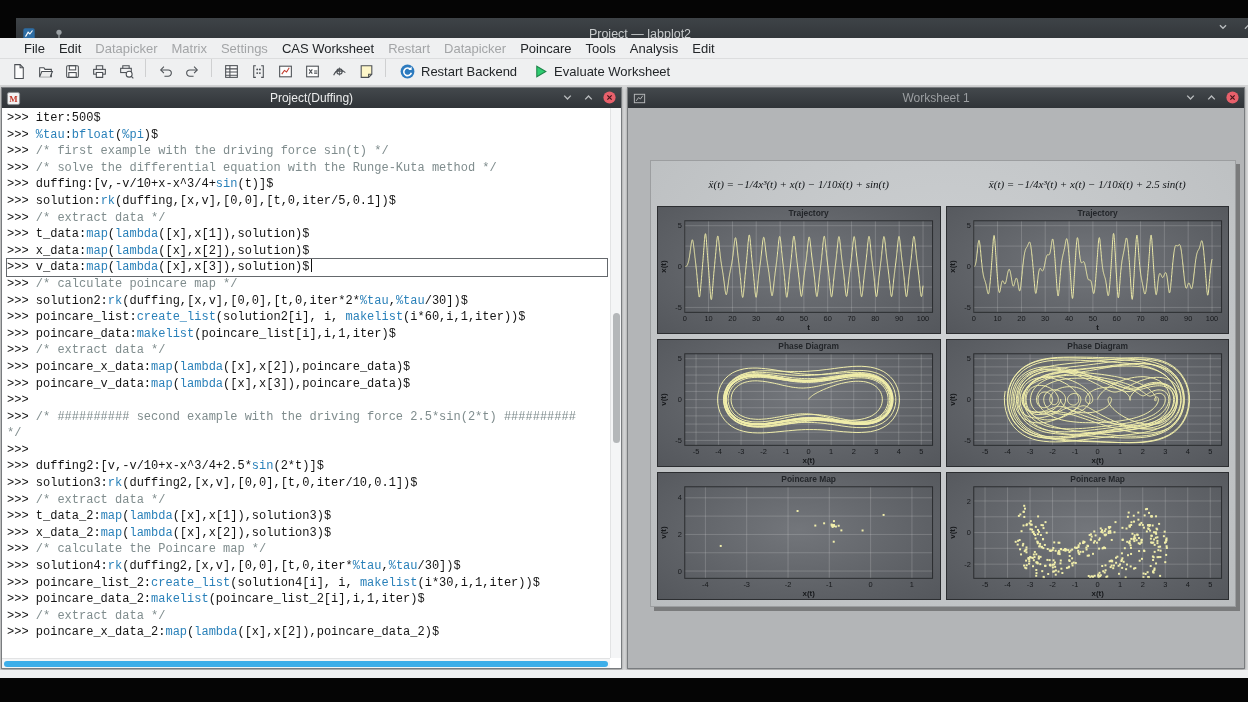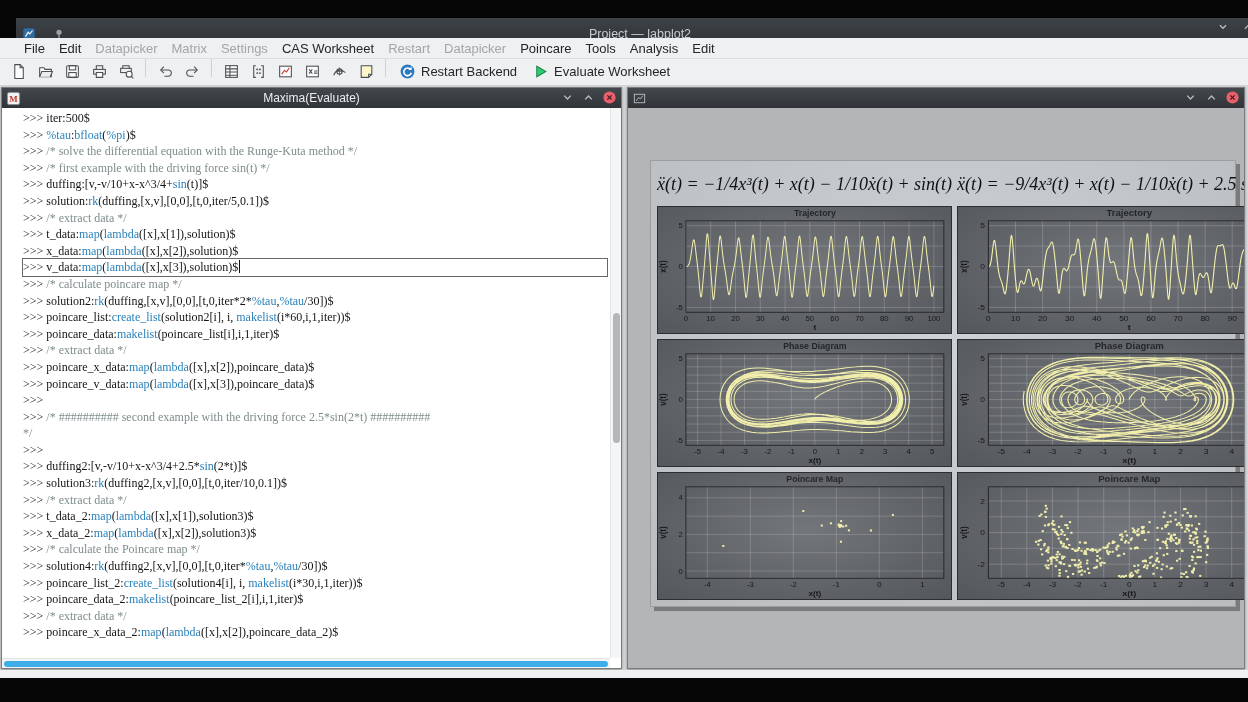--- a/index.html
+++ b/index.html
@@ -44,42 +44,42 @@
   .subwin.cas .swtitle{color:#eceded}
   .subwin.ws  .swtitle{color:#9b9ea1}
   .swic{width:15px;height:15px;display:inline-block}
   .swic svg{width:15px;height:15px;display:block}
   .swbtns{position:absolute;right:4px;top:2px;display:flex;gap:6px;align-items:center;color:#b9bcbe}
   .swbtn{width:15px;height:15px;display:inline-block}
   .swbtn svg{width:15px;height:15px;display:block}
 
   
   .cas-content{flex:1;background:#ffffff;position:relative;overflow:hidden}
-  .code{position:absolute;left:21px;top:2px;right:14px;
-    font-family:Liberation Serif, serif;font-size:12px;color:#141414}
+  .code{position:absolute;left:5px;top:2px;right:14px;
+    font-family:Liberation Mono, monospace;font-size:12px;color:#141414}
   .code-line{height:16.6px;line-height:16.6px;white-space:pre}
   .code-line.focused{box-shadow:0 0 0 1px #64686c}
   .prompt{color:#141414}
   .fn{color:var(--fn,#2980b9)}
   .cm{color:var(--cm,#7f8c8d)}
   .caret{display:inline-block;width:1px;height:13px;background:#111;vertical-align:-2px;margin-left:1px}
   .vscroll{position:absolute;right:0;top:0;width:11px;bottom:10px;background:#f4f5f6;border-left:1px solid #e2e3e4}
   .vscroll .handle{position:absolute;left:2px;width:7px;top:205px;height:130px;background:#b4b7b9;border-radius:4px}
   .hscroll{position:absolute;left:0;right:11px;bottom:0;height:10px;background:#f4f5f6;border-top:1px solid #e2e3e4}
   .hscroll .handle{position:absolute;left:2px;right:2px;top:2px;height:6px;background:var(--accent,#3daee9);border-radius:3px}
 
   
   .ws-content{flex:1;background:#b3b5b7;position:relative;overflow:hidden}
   .paper{position:absolute;left:22px;top:52px;width:586px;
     background:radial-gradient(ellipse at 50% 40%, #cfd2d4 0%, #c3c6c8 60%, #babdbf 100%);
     border:1px solid #9c9ea0;box-shadow:4px 4px 0 rgba(66,66,66,.5);
     display:grid;grid-template-columns:1fr 1fr;grid-template-rows:34px 128px 128px 128px;
     gap:5px;padding:6px}
   .eq{display:flex;align-items:center;justify-content:center;
-    font-family:"Liberation Serif",serif;font-style:italic;font-size:18px;color:#101316;white-space:nowrap}
+    font-family:"Liberation Serif",serif;font-style:italic;font-size:11px;color:#101316;white-space:nowrap}
   .plot{border:1px solid #2c2e31;
     background:radial-gradient(ellipse at 50% 45%, #73767b 0%, #5e6166 65%, #54575c 100%)}
   .plot svg{display:block;width:100%;height:100%;font-family:"Liberation Sans",sans-serif}
   .plot .grid{stroke:#e8e8e8;stroke-opacity:.42;stroke-width:.5}
   .plot .frame{fill:none;stroke:#2a2c2f;stroke-width:1}
   .plot .curve{fill:none;stroke:var(--curve,#f1eeab);stroke-width:1;stroke-linejoin:round}
   .plot .pt{fill:var(--curve,#f1eeab)}
   .plot .tick{font-size:7.5px;fill:#17191c}
   .plot .axlabel{font-size:8px;font-weight:bold;fill:#17191c}
   .plot .ptitle{font-size:8.5px;font-weight:bold;fill:#23262a}
@@ -272,21 +272,21 @@
   <div class="mdi">
 
     <div class="subwin cas">
       <div class="swbar">
         <span class="swic">
             <svg viewBox="0 0 16 16">
               <rect x="1.5" y="1.5" width="13" height="13" rx="2" fill="#f2f2f2" stroke="#8a8d90"></rect>
               <text x="8" y="11.5" text-anchor="middle" font-size="9.5" font-weight="bold" fill="#c0392b" font-family="Liberation Serif,serif">M</text>
             </svg>
           </span>
-        <span class="swtitle">Maxima(Evaluate)</span>
+        <span class="swtitle">Project(Duffing)</span>
         <span class="swbtns">
           <span class="swbtn">
               <svg viewBox="0 0 16 16">
                 <path d="M4.5 6L8 9.5 11.5 6" fill="none" stroke="currentColor" stroke-width="1.5"></path>
               </svg>
             </span>
           <span class="swbtn">
               <svg viewBox="0 0 16 16">
                 <path d="M4.5 10L8 6.5 11.5 10" fill="none" stroke="currentColor" stroke-width="1.5"></path>
               </svg>
@@ -296,22 +296,22 @@
                 <circle cx="8" cy="8" r="6.5" fill="#e8606b"></circle>
                 <path d="M5.7 5.7l4.6 4.6M10.3 5.7l-4.6 4.6" stroke="#45151a" stroke-width="1.3"></path>
               </svg>
             </span>
         </span>
       </div>
       <div class="cas-content">
         <div class="code" id="code">
             <div class="code-line"><span class="prompt">&gt;&gt;&gt; </span>iter:500$</div>
             <div class="code-line"><span class="prompt">&gt;&gt;&gt; </span><span class="fn">%tau</span>:<span class="fn">bfloat</span>(<span class="fn">%pi</span>)$</div>
+            <div class="code-line"><span class="prompt">&gt;&gt;&gt; </span><span class="cm">/* first example with the driving force sin(t) */</span></div>
             <div class="code-line"><span class="prompt">&gt;&gt;&gt; </span><span class="cm">/* solve the differential equation with the Runge-Kuta method */</span></div>
-            <div class="code-line"><span class="prompt">&gt;&gt;&gt; </span><span class="cm">/* first example with the driving force sin(t) */</span></div>
             <div class="code-line"><span class="prompt">&gt;&gt;&gt; </span>duffing:[v,-v/10+x-x^3/4+<span class="fn">sin</span>(t)]$</div>
             <div class="code-line"><span class="prompt">&gt;&gt;&gt; </span>solution:<span class="fn">rk</span>(duffing,[x,v],[0,0],[t,0,iter/5,0.1])$</div>
             <div class="code-line"><span class="prompt">&gt;&gt;&gt; </span><span class="cm">/* extract data */</span></div>
             <div class="code-line"><span class="prompt">&gt;&gt;&gt; </span>t_data:<span class="fn">map</span>(<span class="fn">lambda</span>([x],x[1]),solution)$</div>
             <div class="code-line"><span class="prompt">&gt;&gt;&gt; </span>x_data:<span class="fn">map</span>(<span class="fn">lambda</span>([x],x[2]),solution)$</div>
             <div class="code-line focused"><span class="prompt">&gt;&gt;&gt; </span>v_data:<span class="fn">map</span>(<span class="fn">lambda</span>([x],x[3]),solution)$<span class="caret"></span></div>
             <div class="code-line"><span class="prompt">&gt;&gt;&gt; </span><span class="cm">/* calculate poincare map */</span></div>
             <div class="code-line"><span class="prompt">&gt;&gt;&gt; </span>solution2:<span class="fn">rk</span>(duffing,[x,v],[0,0],[t,0,iter*2*<span class="fn">%tau</span>,<span class="fn">%tau</span>/30])$</div>
             <div class="code-line"><span class="prompt">&gt;&gt;&gt; </span>poincare_list:<span class="fn">create_list</span>(solution2[i], i, <span class="fn">makelist</span>(i*60,i,1,iter))$</div>
             <div class="code-line"><span class="prompt">&gt;&gt;&gt; </span>poincare_data:<span class="fn">makelist</span>(poincare_list[i],i,1,iter)$</div>
@@ -344,20 +344,21 @@
     </div>
 
     <div class="subwin ws">
       <div class="swbar">
         <span class="swic">
             <svg viewBox="0 0 16 16">
               <rect x="2.5" y="3.5" width="11" height="9" fill="none" stroke="#b8babc"></rect>
               <path d="M4.5 10.5L7 7l2 1.5L11.5 5" fill="none" stroke="#b8babc"></path>
             </svg>
           </span>
+        <span class="swtitle">Worksheet 1</span>
         <span class="swbtns">
           <span class="swbtn">
               <svg viewBox="0 0 16 16">
                 <path d="M4.5 6L8 9.5 11.5 6" fill="none" stroke="currentColor" stroke-width="1.5"></path>
               </svg>
             </span>
           <span class="swbtn">
               <svg viewBox="0 0 16 16">
                 <path d="M4.5 10L8 6.5 11.5 10" fill="none" stroke="currentColor" stroke-width="1.5"></path>
               </svg>
@@ -366,21 +367,21 @@
               <svg viewBox="0 0 16 16">
                 <circle cx="8" cy="8" r="6.5" fill="#e8606b"></circle>
                 <path d="M5.7 5.7l4.6 4.6M10.3 5.7l-4.6 4.6" stroke="#45151a" stroke-width="1.3"></path>
               </svg>
             </span>
         </span>
       </div>
       <div class="ws-content">
         <div class="paper" id="paper">
           <div class="eq">ẍ(t) = −1/4x³(t) + x(t) − 1/10ẋ(t) + sin(t)</div>
-          <div class="eq">ẍ(t) = −9/4x³(t) + x(t) − 1/10ẋ(t) + 2.5 sin(t)</div>
+          <div class="eq">ẍ(t) = −1/4x³(t) + x(t) − 1/10ẋ(t) + 2.5 sin(t)</div>
 
         <div class="plot">
               <svg viewBox="0 0 284 128" preserveAspectRatio="none">
                 <defs>
                   <clipPath id="clip0">
                     <rect x="27" y="14" width="250" height="93"></rect>
                   </clipPath>
                 </defs>
                 <line class="grid" x1="27.0" y1="14" x2="27.0" y2="107"></line>
                 <line class="grid" x1="51.0" y1="14" x2="51.0" y2="107"></line>

